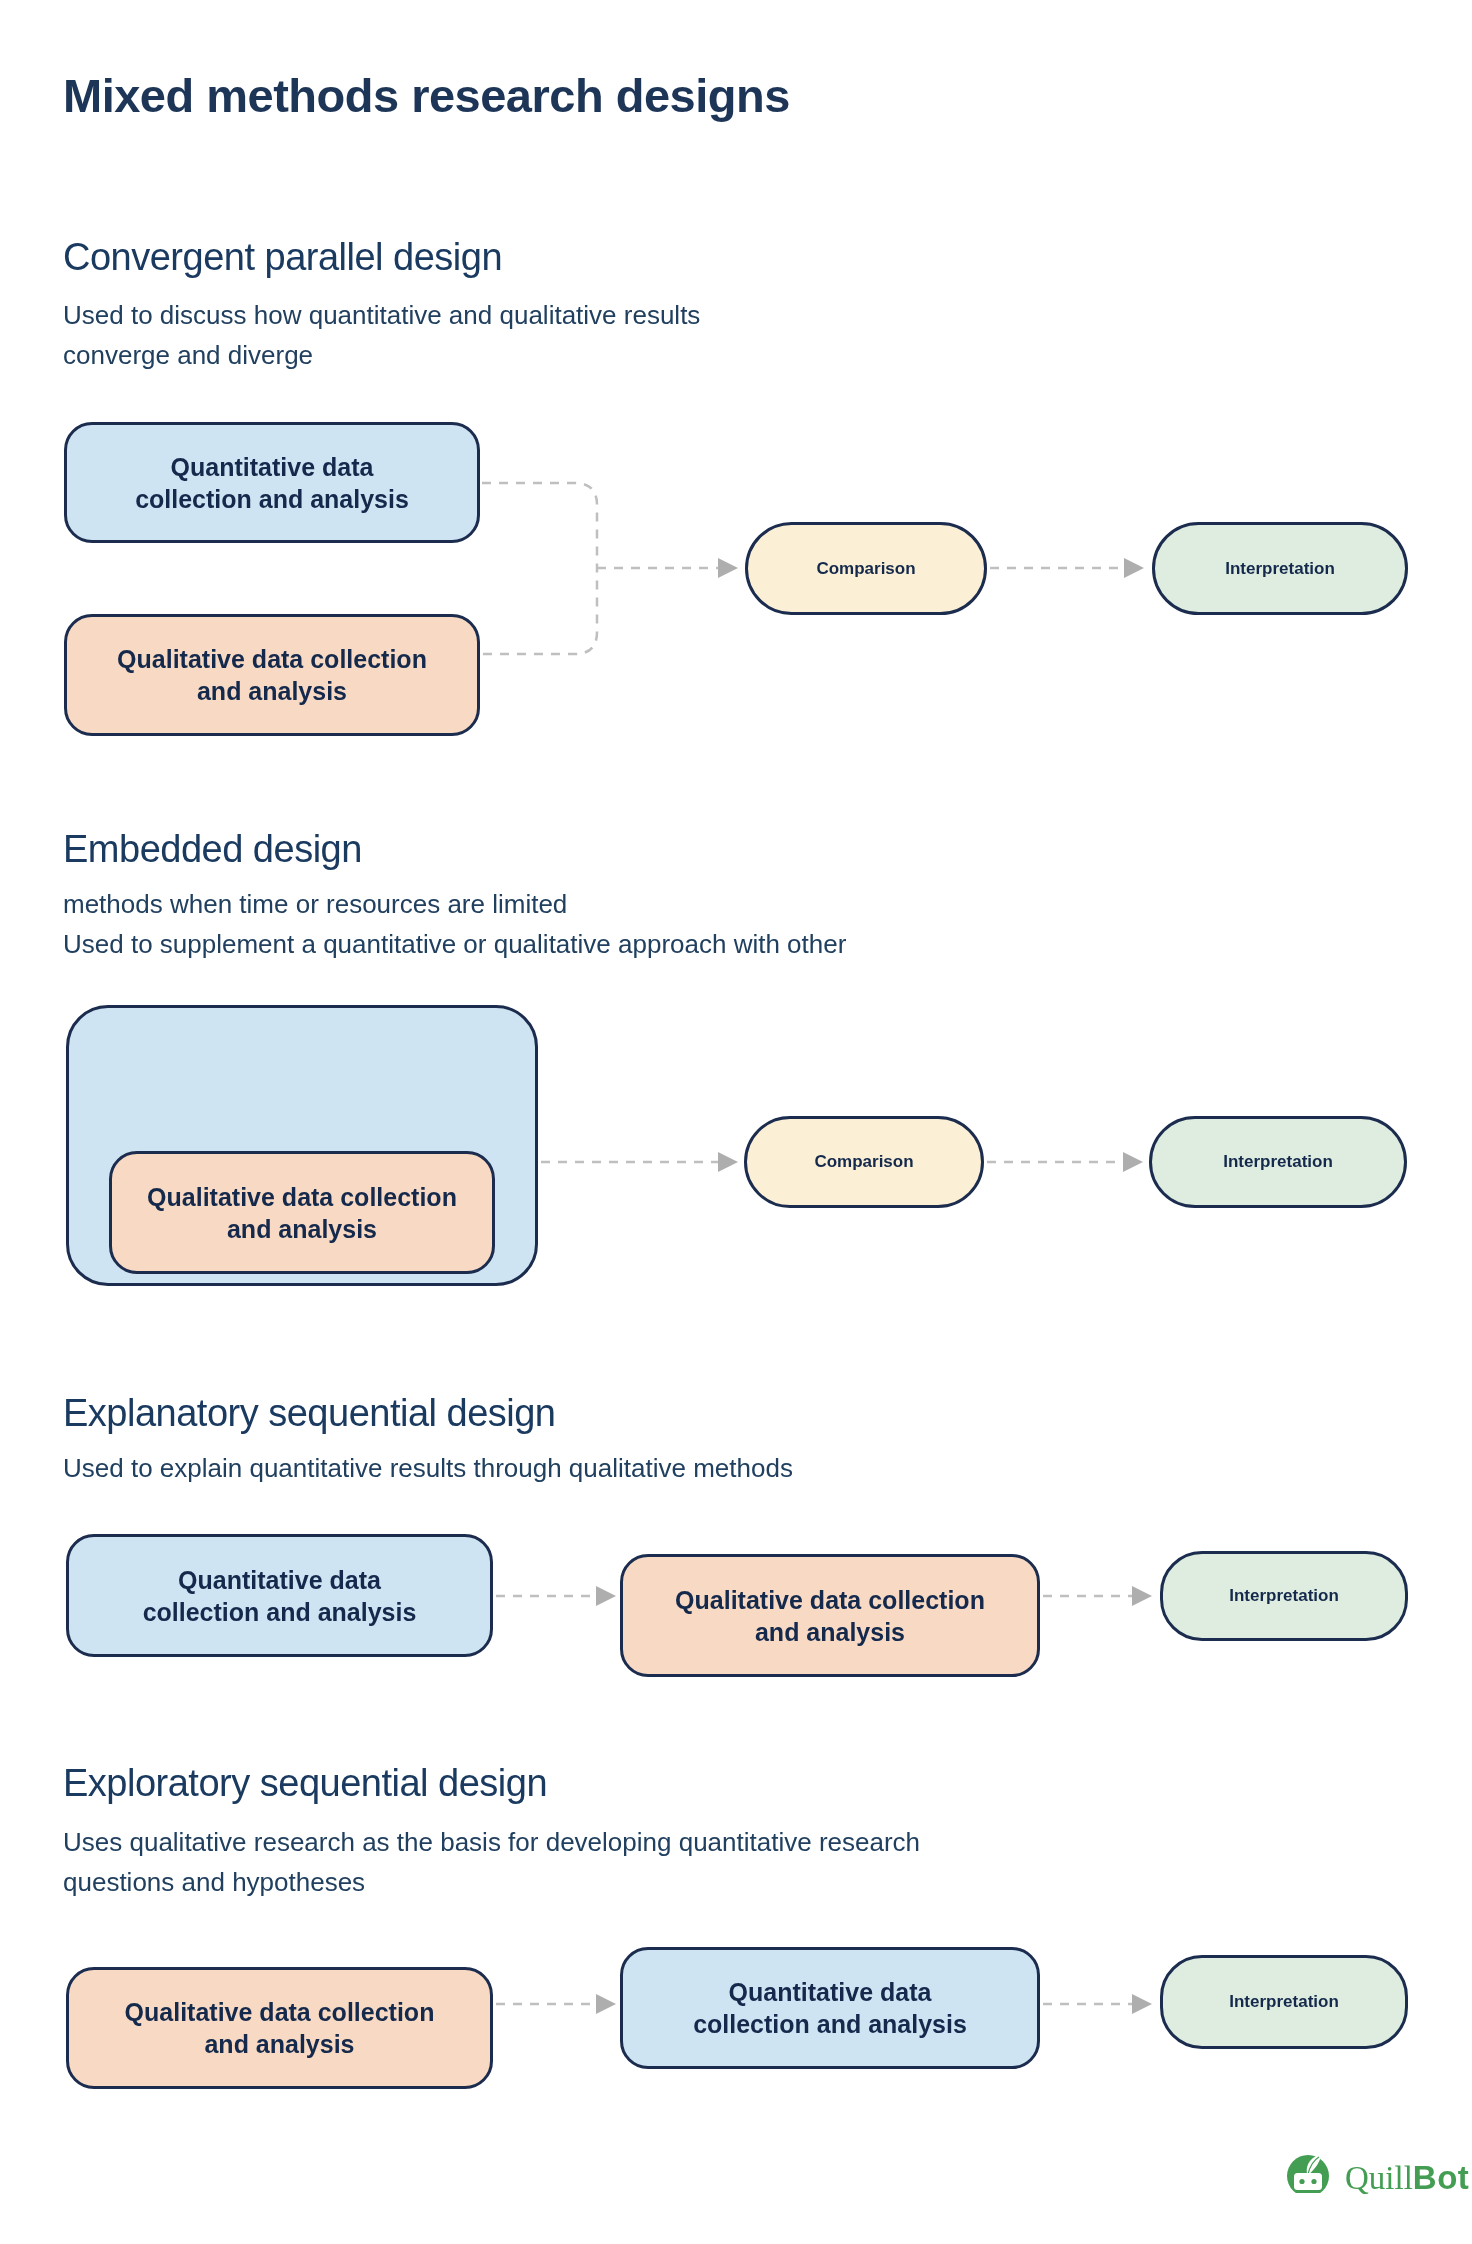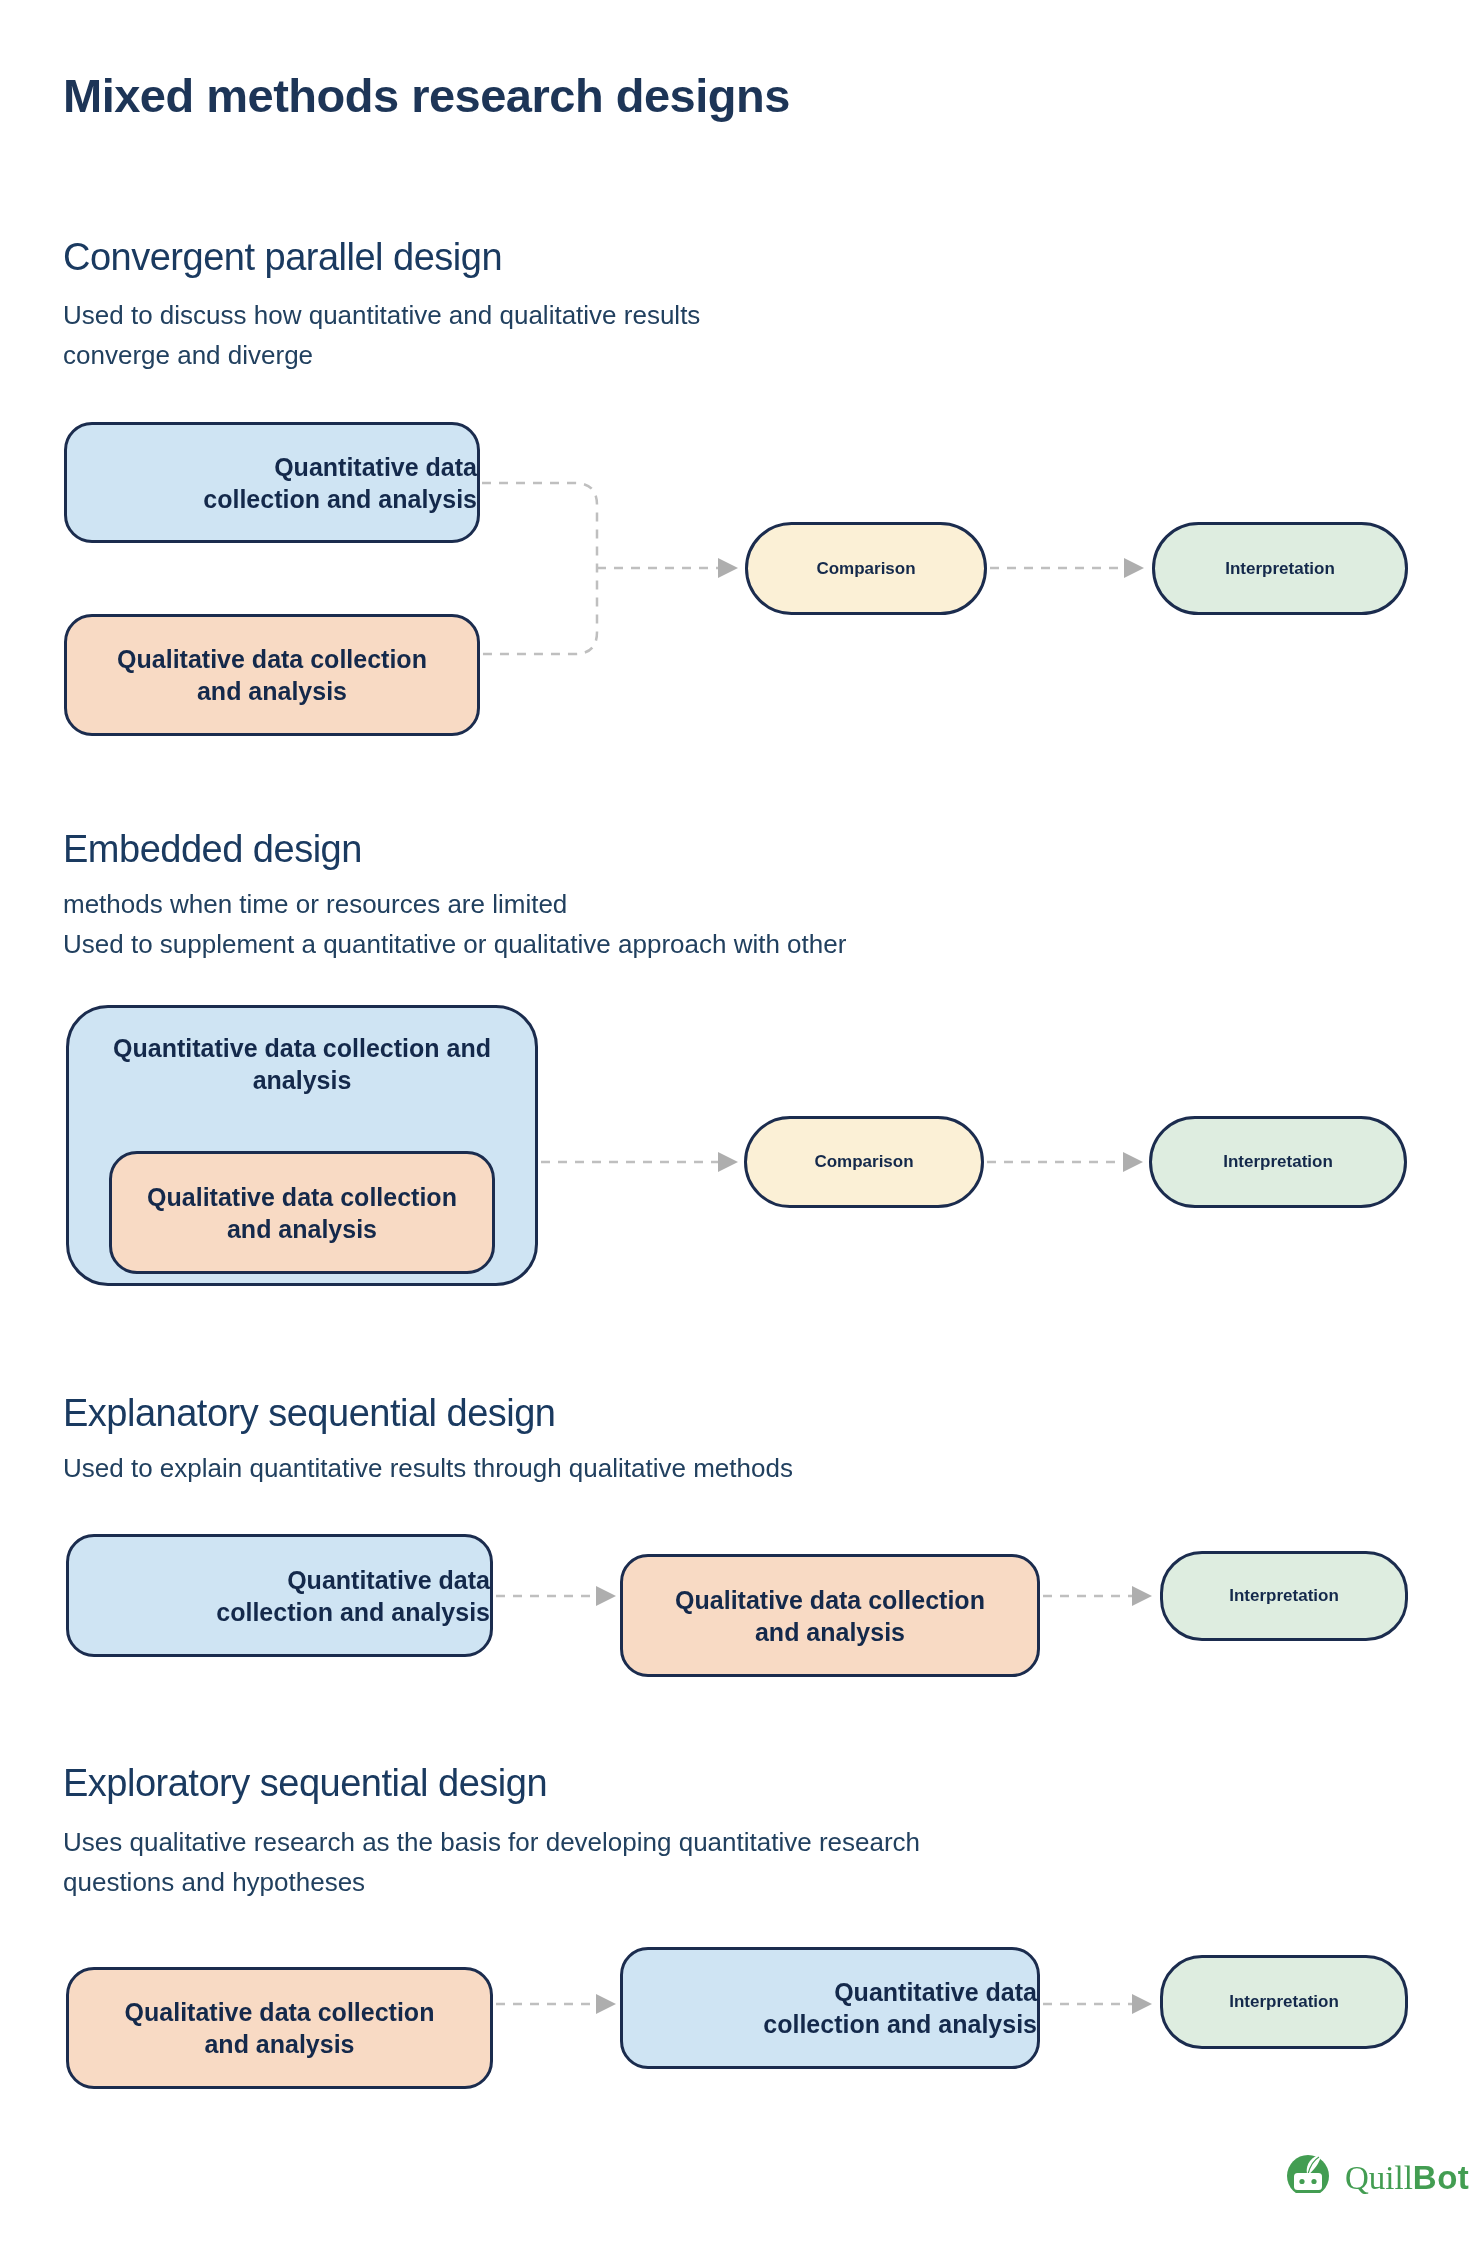--- a/index.html
+++ b/index.html
@@ -31,21 +31,21 @@
     position:absolute;
     border:3px solid var(--node-border);
     box-sizing:border-box;
     display:flex; flex-direction:column; align-items:center; justify-content:center;
     text-align:center;
     color:var(--node-text);
     font-weight:bold;
   }
   .box{border-radius:28px; font-size:25px; line-height:32px;}
   .pill{border-radius:48px; font-size:17px;}
-  .fill-quant{background:var(--quant-fill);align-items:flex-end;}
+  .fill-quant{background:var(--quant-fill);}
   .fill-qual{background:var(--qual-fill);margin-top:20px;}
   .fill-comparison{background:var(--comparison-fill);}
   .fill-interpretation{background:var(--interpretation-fill);}
   .embedded-outer{
     border-radius:42px;
     justify-content:flex-start;
   }
   .embedded-outer .outer-label{
     margin-top:24px;
     font-size:25px; line-height:32px;
@@ -105,24 +105,20 @@
     <span>Interpretation</span>
   </div>
 
   <div class="section-heading" style="top:828px;">Embedded design</div>
   <div class="section-desc" style="top:884px;">
     <span>methods when time or resources are limited</span>
     <span>Used to supplement a quantitative or qualitative approach with other</span>
   </div>
 
   <div class="node box fill-quant embedded-outer" style="left:66px; top:1005px; width:472px; height:281px;">
-    <div class="outer-label">
-      <span>Quantitative data</span>
-      <span>collection and analysis</span>
-    </div>
     <div class="node box fill-qual nested-box">
       <span>Qualitative data collection</span>
       <span>and analysis</span>
     </div>
   </div>
   <div class="node pill fill-comparison" style="left:744px; top:1116px; width:240px; height:92px;">
     <span>Comparison</span>
   </div>
   <div class="node pill fill-interpretation" style="left:1149px; top:1116px; width:258px; height:92px;">
     <span>Interpretation</span>

